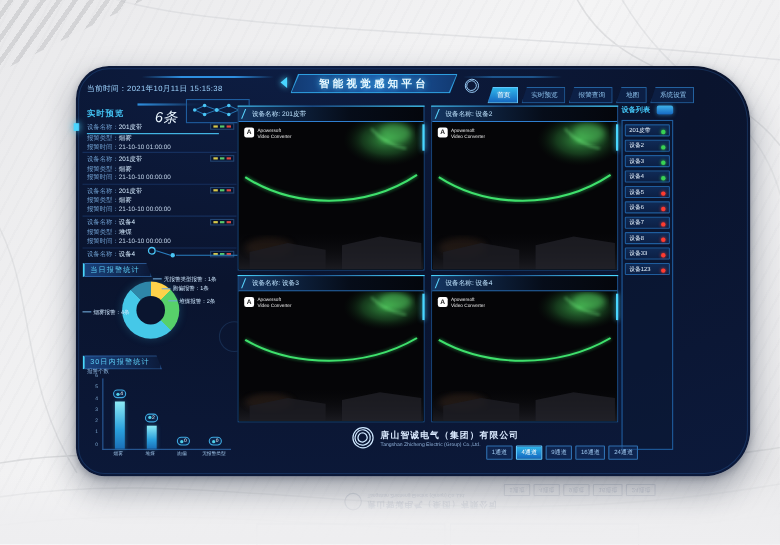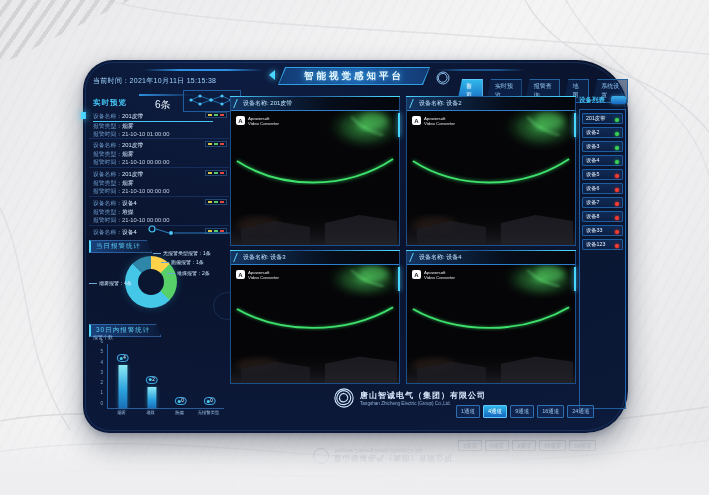--- a/index.html
+++ b/index.html
@@ -20,21 +20,21 @@
   .r-brand .cn{font-size:7.5px;font-weight:bold;letter-spacing:1px;}
   .r-brand .en{font-size:4.5px;}
   .r-logo{width:14px;height:14px;border:1px solid rgba(92,108,136,.5);border-radius:50%;}
   .r-channels{position:absolute;left:373px;top:6px;display:flex;gap:3px;transform:scaleY(-1);}
   .r-channels span{border:1px solid rgba(92,108,136,.4);font-size:5.5px;padding:1px 4px;border-radius:1px;}
   .r-frame{position:absolute;top:42px;height:18px;border:1px solid rgba(92,108,136,.35);border-bottom:none;}
   .r-fade{position:absolute;left:0;top:430px;width:709px;height:65px;z-index:2;pointer-events:none;
        background:linear-gradient(180deg,rgba(238,238,240,0) 0%,rgba(238,238,240,.85) 60%,#eeeef0 100%);}
 
   
-  .panel{position:absolute;left:83px;top:60px;width:545px;height:373px;z-index:3;
+  .panel{position:absolute;left:69px;top:60px;width:613px;height:373px;z-index:3;
        border-radius:30px 52px 42px 26px;
        background:radial-gradient(140% 120% at 30% 0%,#0d1d42 0%,#0a142e 45%,#0c1a3c 100%);
        box-shadow:0 12px 28px rgba(30,40,60,.40),0 2px 6px rgba(30,40,60,.25);}
   .panel::after{content:'';position:absolute;inset:2px;border-radius:28px 50px 40px 24px;
        border:1px solid rgba(60,130,220,.22);pointer-events:none;}
   .notch{position:absolute;left:-2px;top:52px;width:5px;height:7px;background:#49d6ff;box-shadow:0 0 7px #49d6ff;}
 
   
   .hdr-time{position:absolute;left:10px;top:16px;font-size:7px;color:#9fd4ff;letter-spacing:.3px;}
   .hdr-line{position:absolute;height:2px;background:linear-gradient(90deg,transparent,#2e8fe0 30%,#2e8fe0 70%,transparent);border-radius:2px;}
@@ -52,21 +52,21 @@
   .nav{position:absolute;left:374px;top:19px;display:flex;gap:3px;}
   .nav-btn{position:relative;font-size:6px;color:#8fc4ef;padding:2px 6px 2px 8px;cursor:pointer;
        border:1px solid #23619f;background:rgba(15,40,85,.55);
        clip-path:polygon(5px 0,100% 0,100% 100%,0 100%);}
   .nav-btn.active{background:linear-gradient(180deg,#2fb6ea,#1668c0);color:#ffffff;border-color:#5ec8ff;
        text-shadow:0 0 3px rgba(255,255,255,.6);}
 
   
   .sidebar{position:absolute;left:6px;top:36px;width:140px;height:332px;}
   .al-title{position:absolute;left:4px;top:2px;font-size:7.5px;font-weight:bold;color:#43c3f3;letter-spacing:1px;}
-  .al-count{position:absolute;left:66px;top:2px;font-size:10px;color:#eaf6ff;}
+  .al-count{position:absolute;left:66px;top:2px;font-size:13px;color:#eaf6ff;font-style:italic;}
   .al-uline{position:absolute;left:50px;top:-2px;width:60px;height:2px;background:linear-gradient(90deg,#2e8fe0,transparent);}
   .net-box{position:absolute;left:94px;top:-6px;width:56px;height:20px;border:1px solid #1f5d9e;background:rgba(12,30,65,.6);}
   .alarms{position:absolute;left:0;top:14px;width:140px;}
   .card{position:relative;height:29px;border-bottom:1px solid rgba(40,90,160,.35);padding:2px 2px 0 4px;box-sizing:border-box;cursor:pointer;}
   .card .row{font-size:5.8px;line-height:8.5px;white-space:nowrap;}
   .card .lbl{color:#6f9fd0;}
   .card .val{color:#d6ecff;}
   .card .time{color:#c2d4ea;}
   .card.first .row:first-child{width:120px;border-bottom:1px solid #49c5f5;}
   .card.truncated{height:16px;border-bottom:none;}

